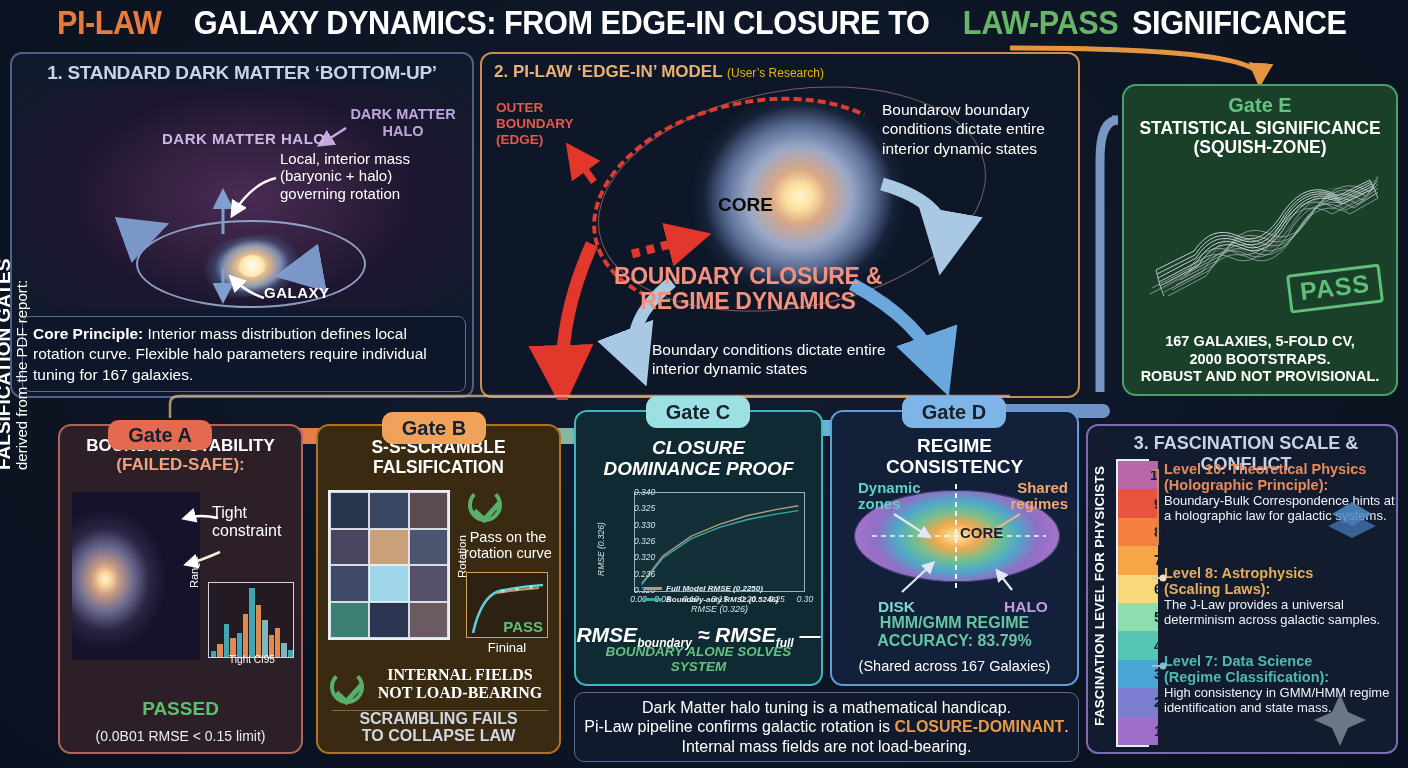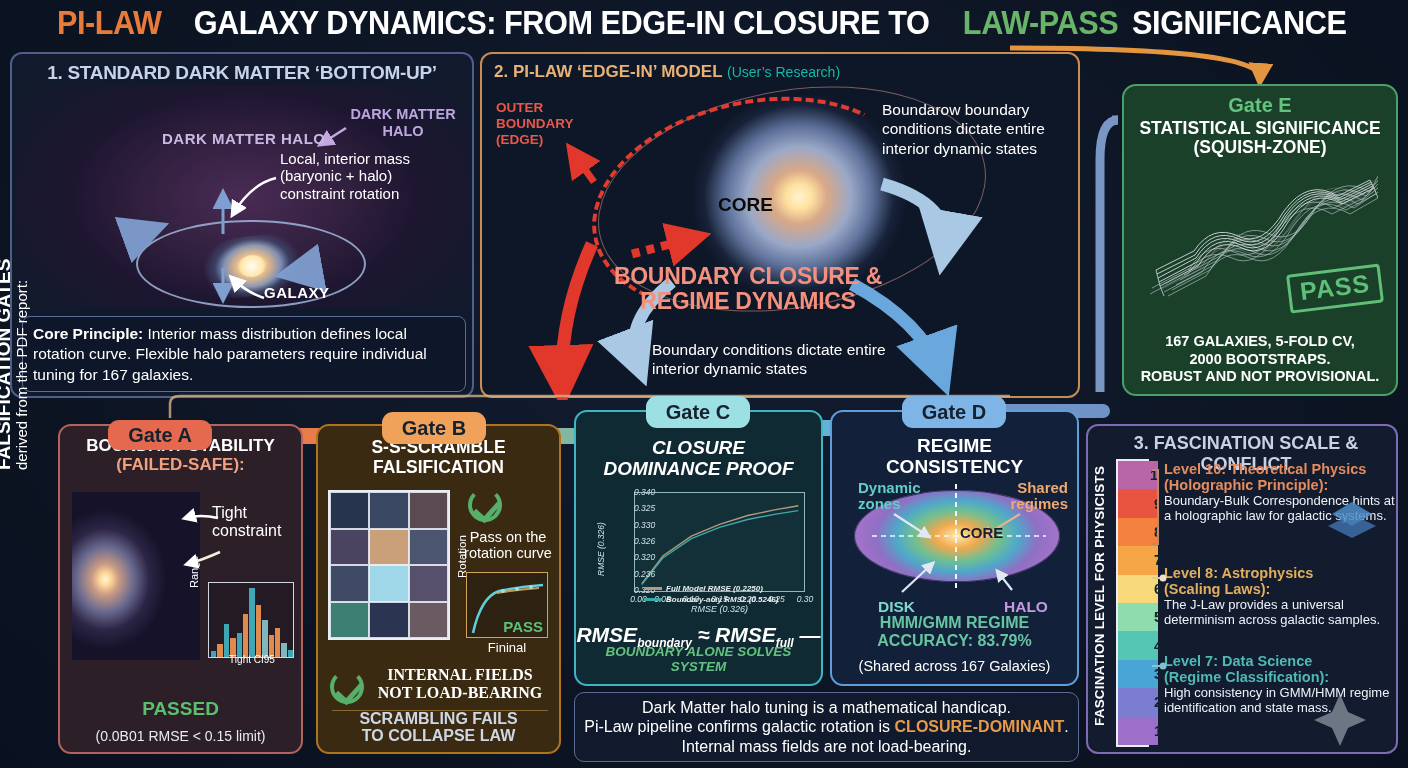--- a/index.html
+++ b/index.html
@@ -47,21 +47,21 @@
      border:2px solid #9fb6da; border-radius:50%; opacity:.85; }
   #panel1 .note { position:absolute; left:10px; top:262px; width:444px; height:76px;
      border:1px solid #5a6c96; border-radius:8px; background:#0e1729;
      color:#ffffff; font-size:15.5px; line-height:1.32; padding:7px 10px; }
   #panel1 .note b { color:#ffffff; }
 
   
   #panel2 { left: 480px; top: 52px; width: 600px; height: 346px;
      background:#0e1728; border:2px solid #c98d52; }
   #panel2 .hdr { position:absolute; left:12px; top:8px; color:#e9b173; font-size:17px; font-weight:bold; }
-  #panel2 .hdr .sub { color:#14b8a6; font-weight:normal; font-size:14px; }
+  #panel2 .hdr .sub { color:#eab308; font-weight:normal; font-size:12px; }
   .gal2 { position:absolute; left:130px; top:44px; width:360px; height:200px;
      border-radius:50%; transform: rotate(-10deg);
      background: radial-gradient(ellipse 30% 52% at 52% 50%, #fff4d0 0%, #ffe1a0 12%, #d9a887 26%, #9aa8c8 48%, #5d7099 68%, rgba(40,55,88,.35) 88%, rgba(20,30,50,0) 100%);
      filter: blur(0.5px); }
   .gal2ring { position:absolute; left:114px; top:36px; width:392px; height:218px;
      border:1.5px solid rgba(210,150,140,.55); border-radius:50%; transform: rotate(-10deg); }
   .dashed-ell { position:absolute; left:108px; top:46px; width:330px; height:210px;
      border:4px dashed #e23b30; border-radius:50%; transform: rotate(-12deg);
      border-right-color: transparent; border-bottom-color: transparent; }
   .core-lbl { position:absolute; left:236px; top:140px; color:#0a0a0a; font-size:19px; font-weight:bold; }
@@ -245,21 +245,21 @@
         <path d="M248 212 Q230 206 216 192" stroke="#ffffff" stroke-width="2.5" fill="none" marker-end="url(#wh)"></path>
         <line x1="330" y1="42" x2="305" y2="58" stroke="#c3a9e0" stroke-width="2.5" marker-end="url(#pu)"></line>
       </svg>
       <div class="p1-lbl" style="left:146px;top:44px;color:#c9b8e2;font-size:15px;letter-spacing:.5px">DARK MATTER HALO</div>
       <div class="p1-lbl" style="left:332px;top:20px;color:#bda6e0;font-size:14.5px;text-align:center;width:110px;line-height:1.15">
         <span>DARK MATTER</span><br>
         <span>HALO</span>
       </div>
       <div style="position:absolute;left:264px;top:64px;color:#fff;font-size:15px;line-height:1.16;white-space:pre-line;font-weight:normal">Local, interior mass
 (baryonic + halo)
-constraint rotation</div>
+governing rotation</div>
       <div class="p1-lbl" style="left:248px;top:198px;color:#fff;font-size:15px;letter-spacing:.5px">GALAXY</div>
     </div>
     <div class="note">
       <b>Core Principle:</b><span> Interior mass distribution defines local rotation curve. Flexible halo parameters require individual tuning for 167 galaxies.</span>
     </div>
   </div>
 
   <div class="panel" id="panel2">
     <div class="hdr">
       <span>2. PI-LAW ‘EDGE-IN’ MODEL</span>

